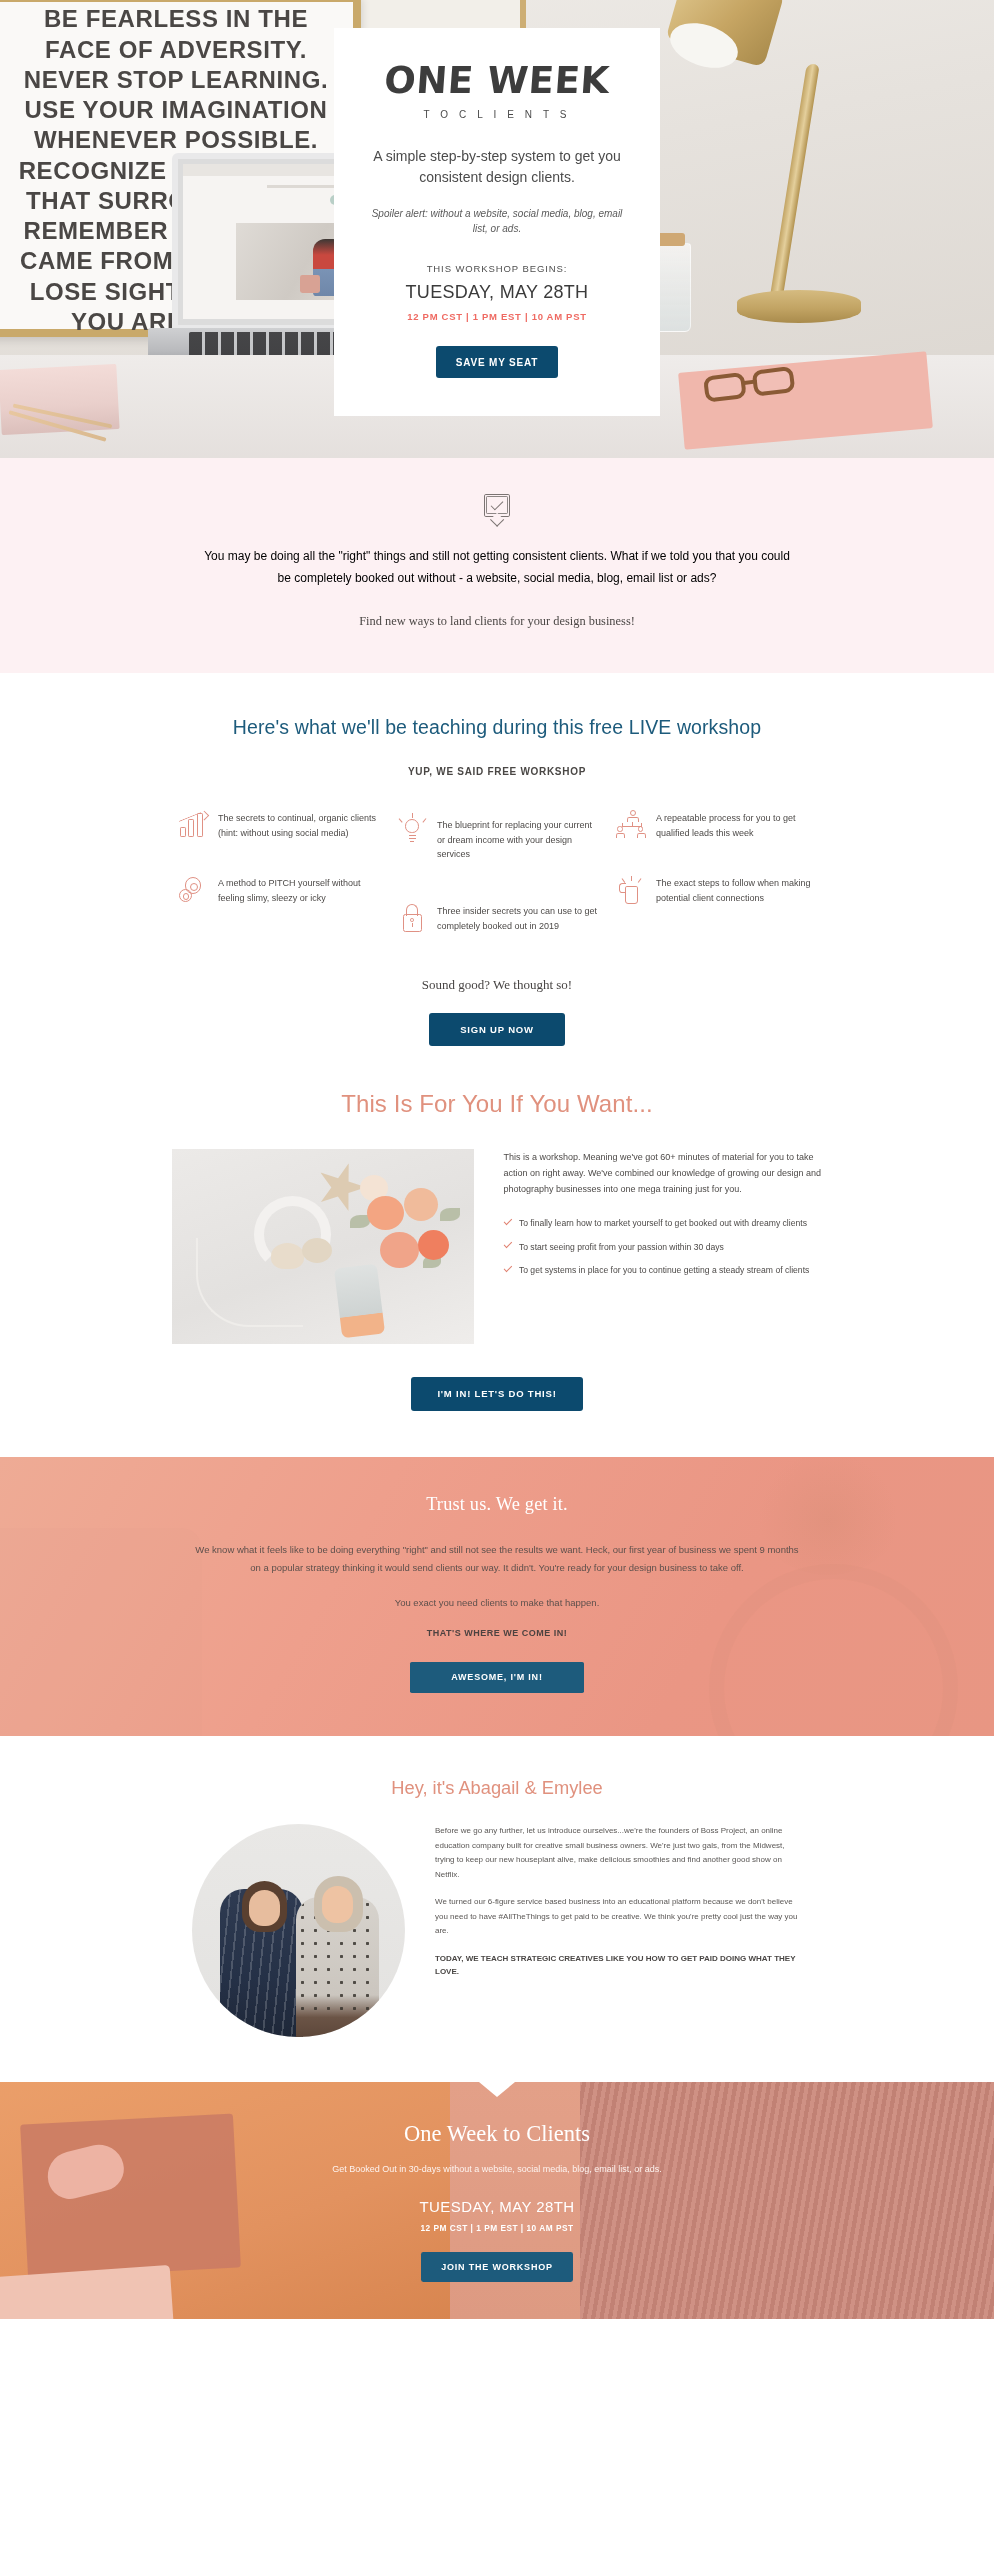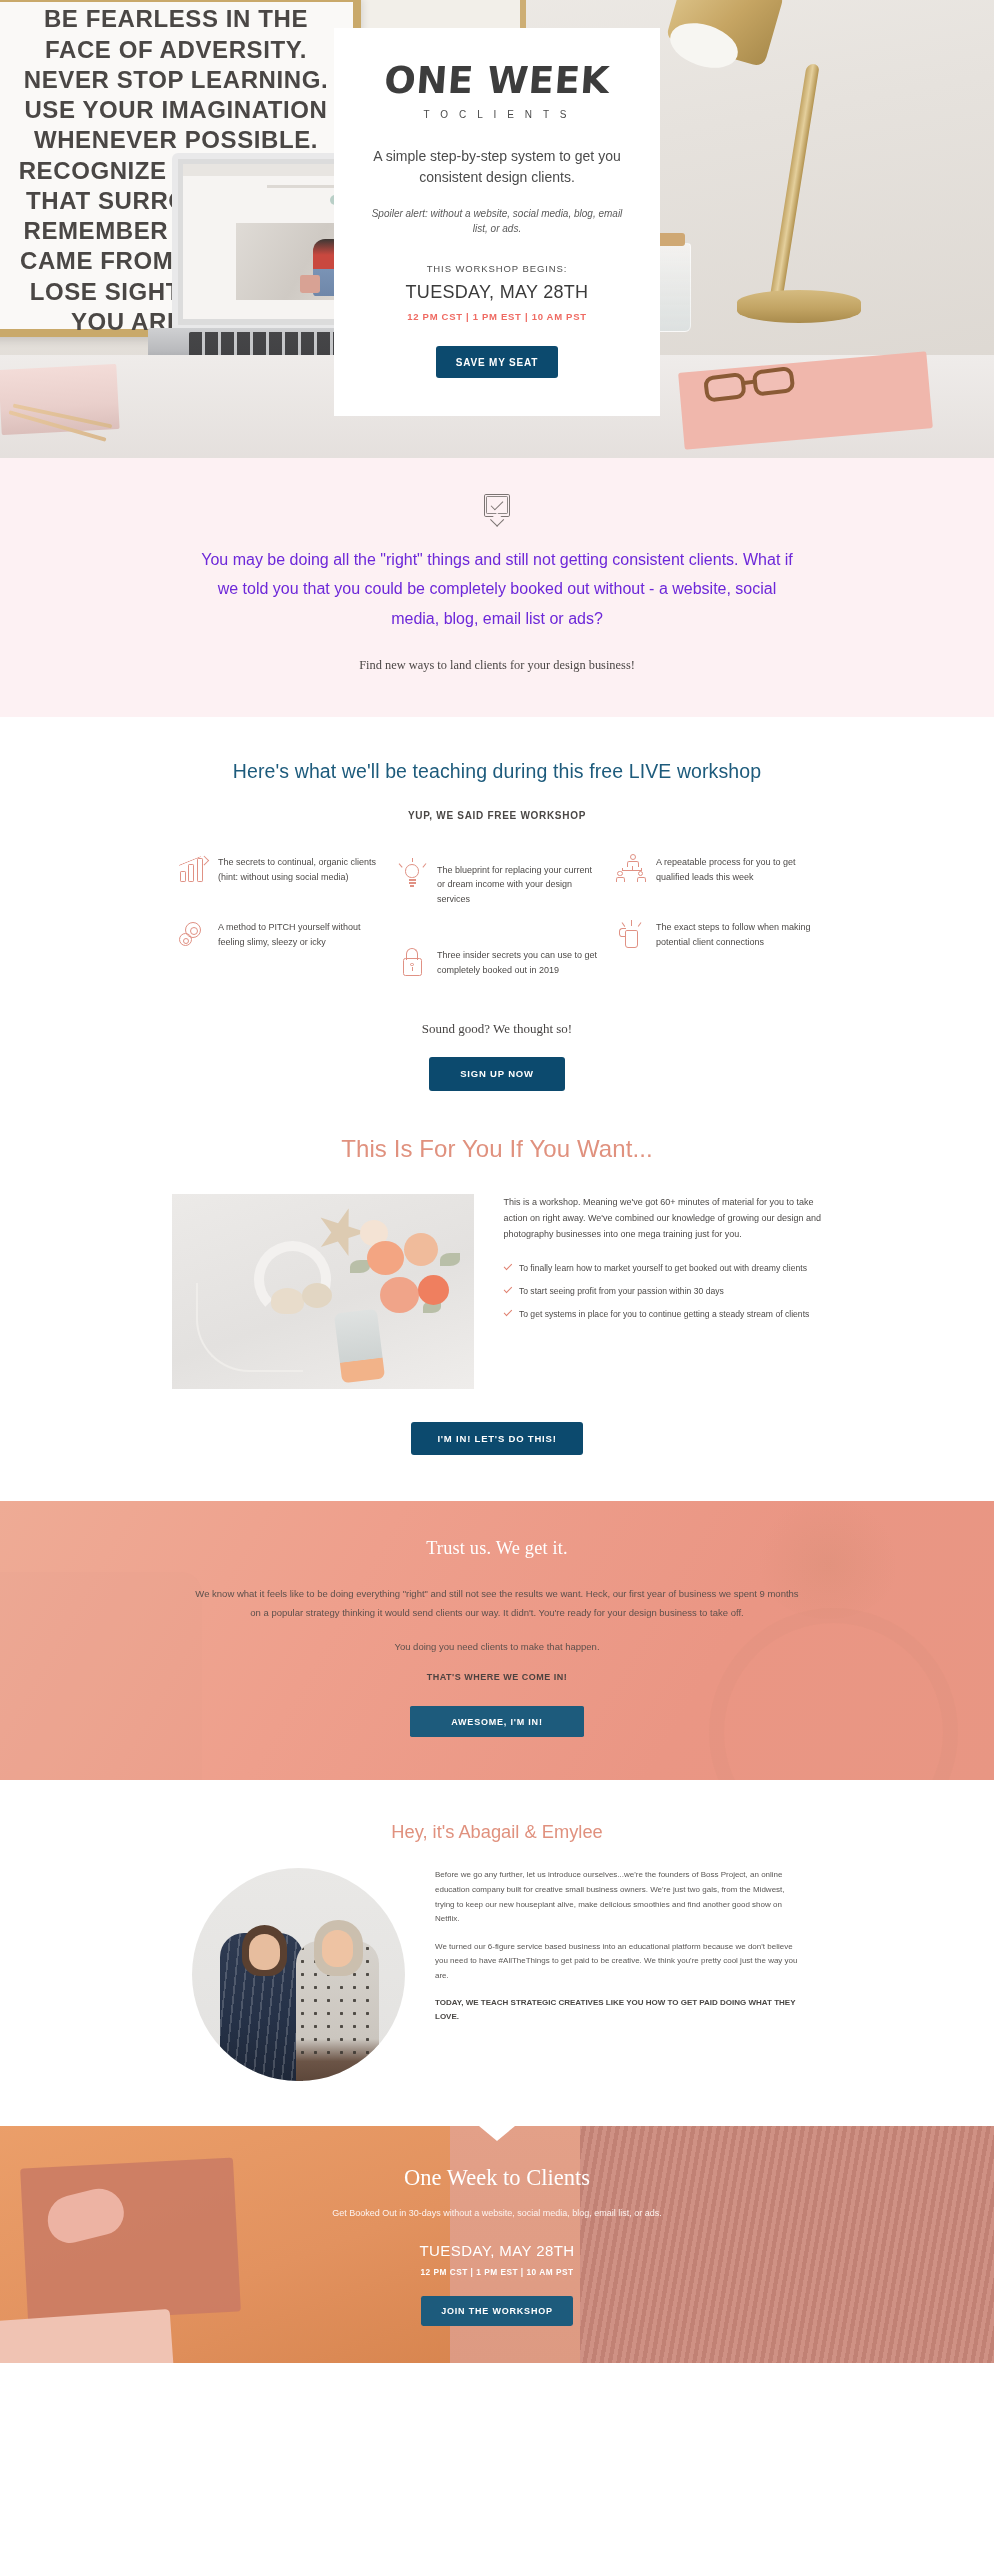--- a/index.html
+++ b/index.html
@@ -256,23 +256,23 @@
     transform: rotate(-45deg); background: #fdf1f3;
   }
   .chat-check .tick {
     position: absolute; left: 6.5px; top: 6.5px; width: 12px; height: 6px;
     border-left: 1.5px solid #7b7472; border-bottom: 1.5px solid #7b7472;
     transform: rotate(-45deg);
   }
   .pink-intro p.lead {
     margin: 28px auto 0;
     width: 598px;
-    font-size: 16px;
+    font-size: 12px;
     line-height: 1.85;
-    color: #6d28d9;
+    color: #000000;
   }
   .pink-intro p.serif {
     margin: 25px auto 0;
     font-family: "Liberation Serif", serif;
     font-size: 12.4px;
     color: #4b4745;
   }
 
   
   .teach { background: #fff; padding: 43px 0 0; text-align: center; }
@@ -797,21 +797,21 @@
   <div class="foryou-bottom-pad"></div>
 </section>
 
 <section class="trust">
   <span class="bg-obj plant"></span>
   <span class="bg-obj cushion"></span>
   <span class="bg-obj shirt"></span>
   <div class="inner">
     <h2>Trust us. We get it.</h2>
     <p class="body">We know what it feels like to be doing everything "right" and still not see the results we want. Heck, our first year of business we spent 9 months on a popular strategy thinking it would send clients our way. It didn't. You're ready for your design business to take off.</p>
-    <p class="need">You doing you need clients to make that happen.</p>
+    <p class="need">You exact you need clients to make that happen.</p>
     <p class="where">THAT'S WHERE WE COME IN!</p>
     <button class="btn btn-navy awesome-btn">AWESOME, I'M IN!</button>
   </div>
 </section>
 
 <section class="bio">
   <h2>Hey, it's Abagail &amp; Emylee</h2>
   <div class="bio-row">
     <div class="bio-photo">
       <span class="p1"></span>

